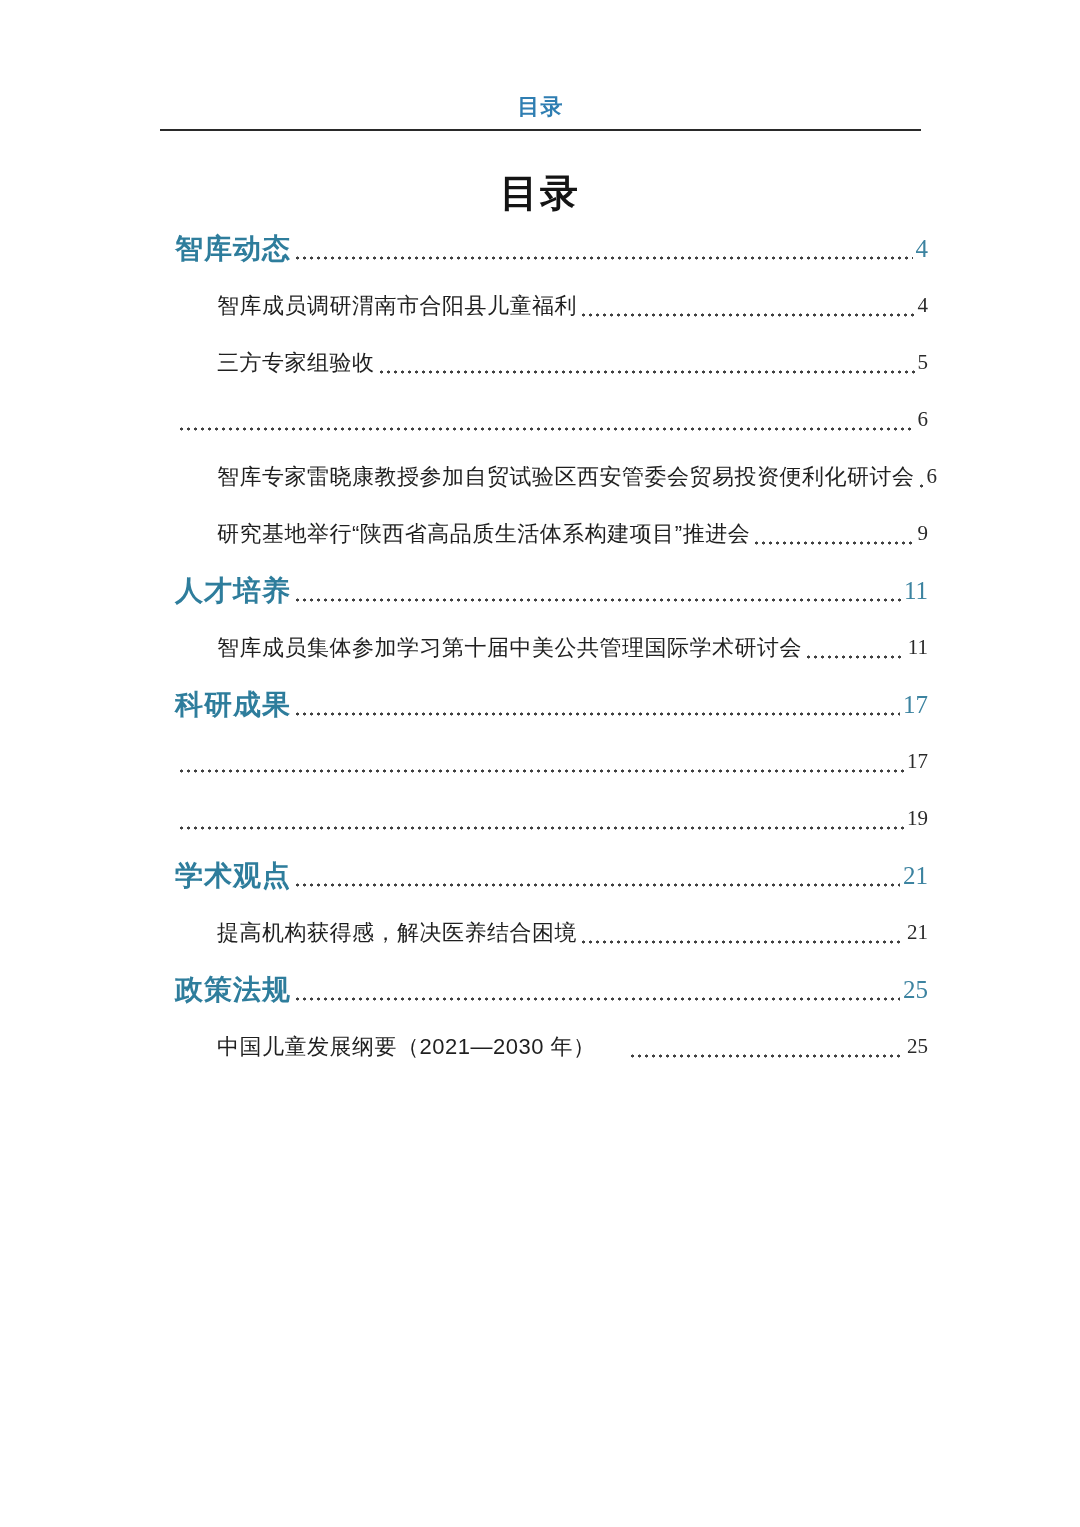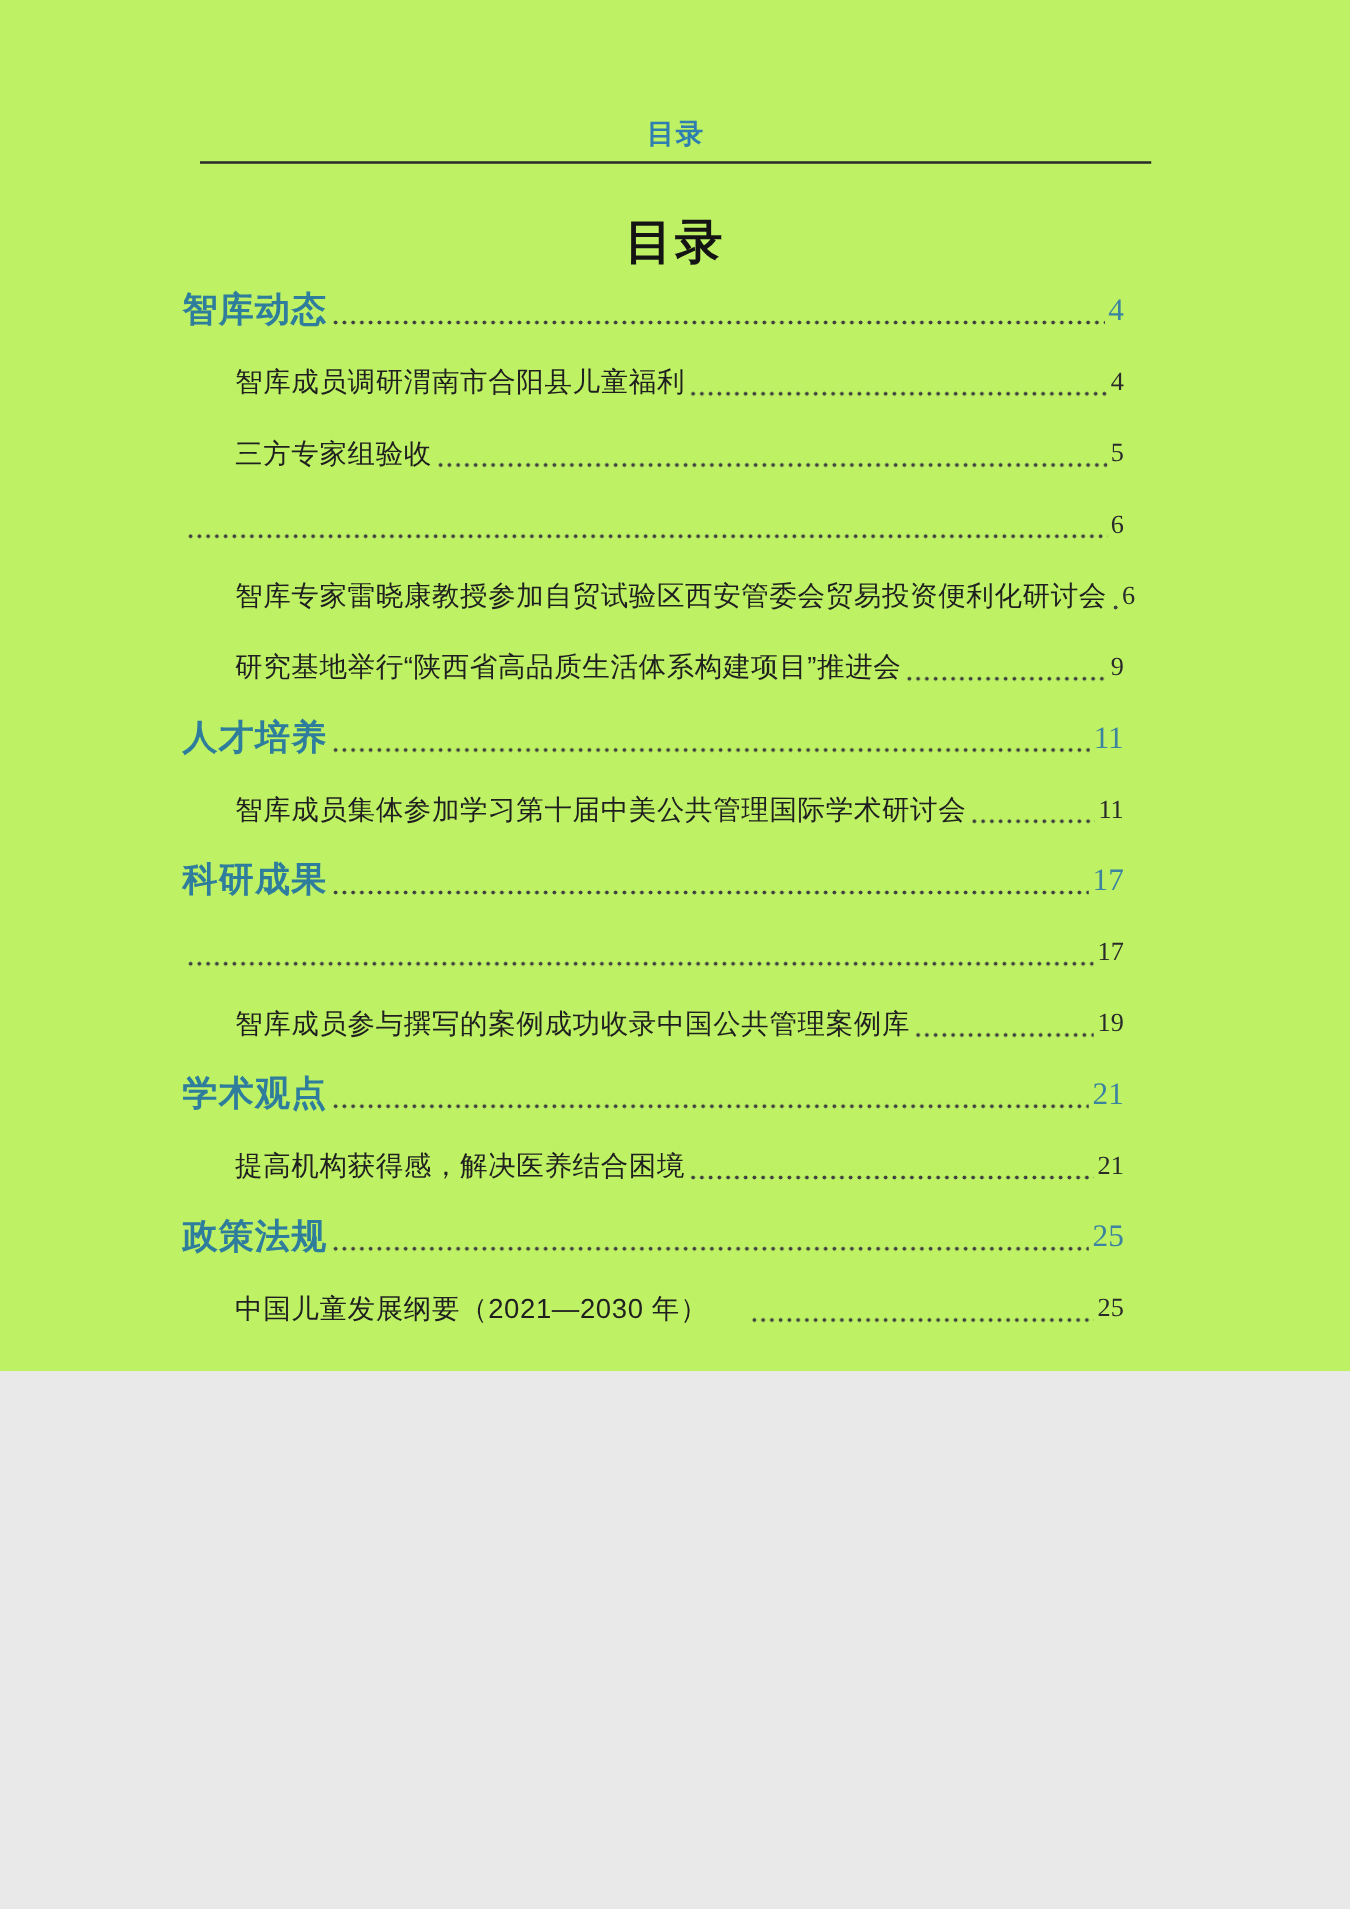--- a/index.html
+++ b/index.html
@@ -1,23 +1,23 @@
 <!DOCTYPE html>
 <html><head>
 <meta charset="utf-8">
 <title>目录</title>
 <style>
   * { margin: 0; padding: 0; box-sizing: border-box; }
   html, body { background: #e9e9e9; }
   .page {
     position: relative;
     width: 1080px;
-    height: 1097px;
+    height: 1527px;
     margin: 0 auto;
-    background: #bef264;
+    background: #ffffff;
     overflow: hidden;
     font-family: "Liberation Sans", sans-serif;
   }
   
   .running-header {
     position: absolute;
     top: 92px;
     left: 160px;
     width: 761px;
     height: 39px;
@@ -39,21 +39,21 @@
     font-family: "Liberation Serif", serif;
     font-weight: bold;
     font-size: 38px;
     color: #141414;
     letter-spacing: 2px;
   }
   
   .toc {
     position: absolute;
     top: 220px;
-    left: 146px;
+    left: 175px;
     width: 753px;
   }
   .toc-row {
     display: flex;
     height: 57px;
     align-items: stretch;
   }
   .toc-row .label,
   .toc-row .page-num {
     white-space: nowrap;
@@ -172,21 +172,20 @@
       <span class="dots"></span>
       <span class="page-num">17</span>
     </div>
 
     <div class="toc-row item">
       <span class="dots"></span>
       <span class="page-num">17</span>
     </div>
 
     <div class="toc-row item">
-      <span class="label">智库成员参与撰写的案例成功收录中国公共管理案例库</span>
       <span class="dots"></span>
       <span class="page-num">19</span>
     </div>
 
 
     <div class="toc-row section">
       <span class="label">学术观点</span>
       <span class="dots"></span>
       <span class="page-num">21</span>
     </div>

